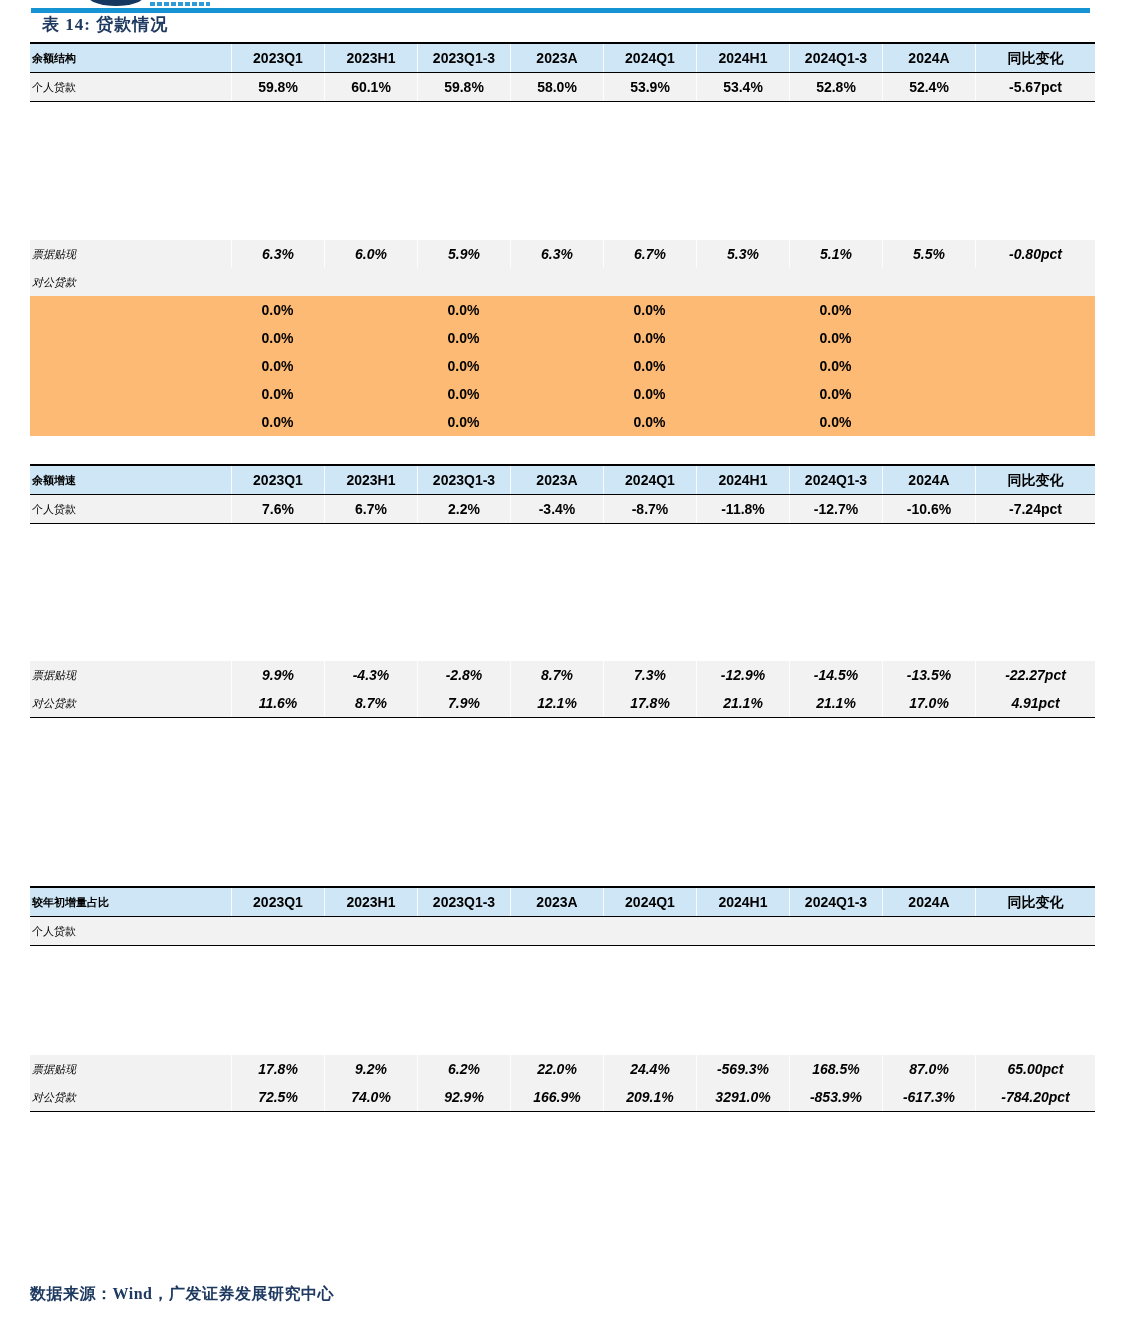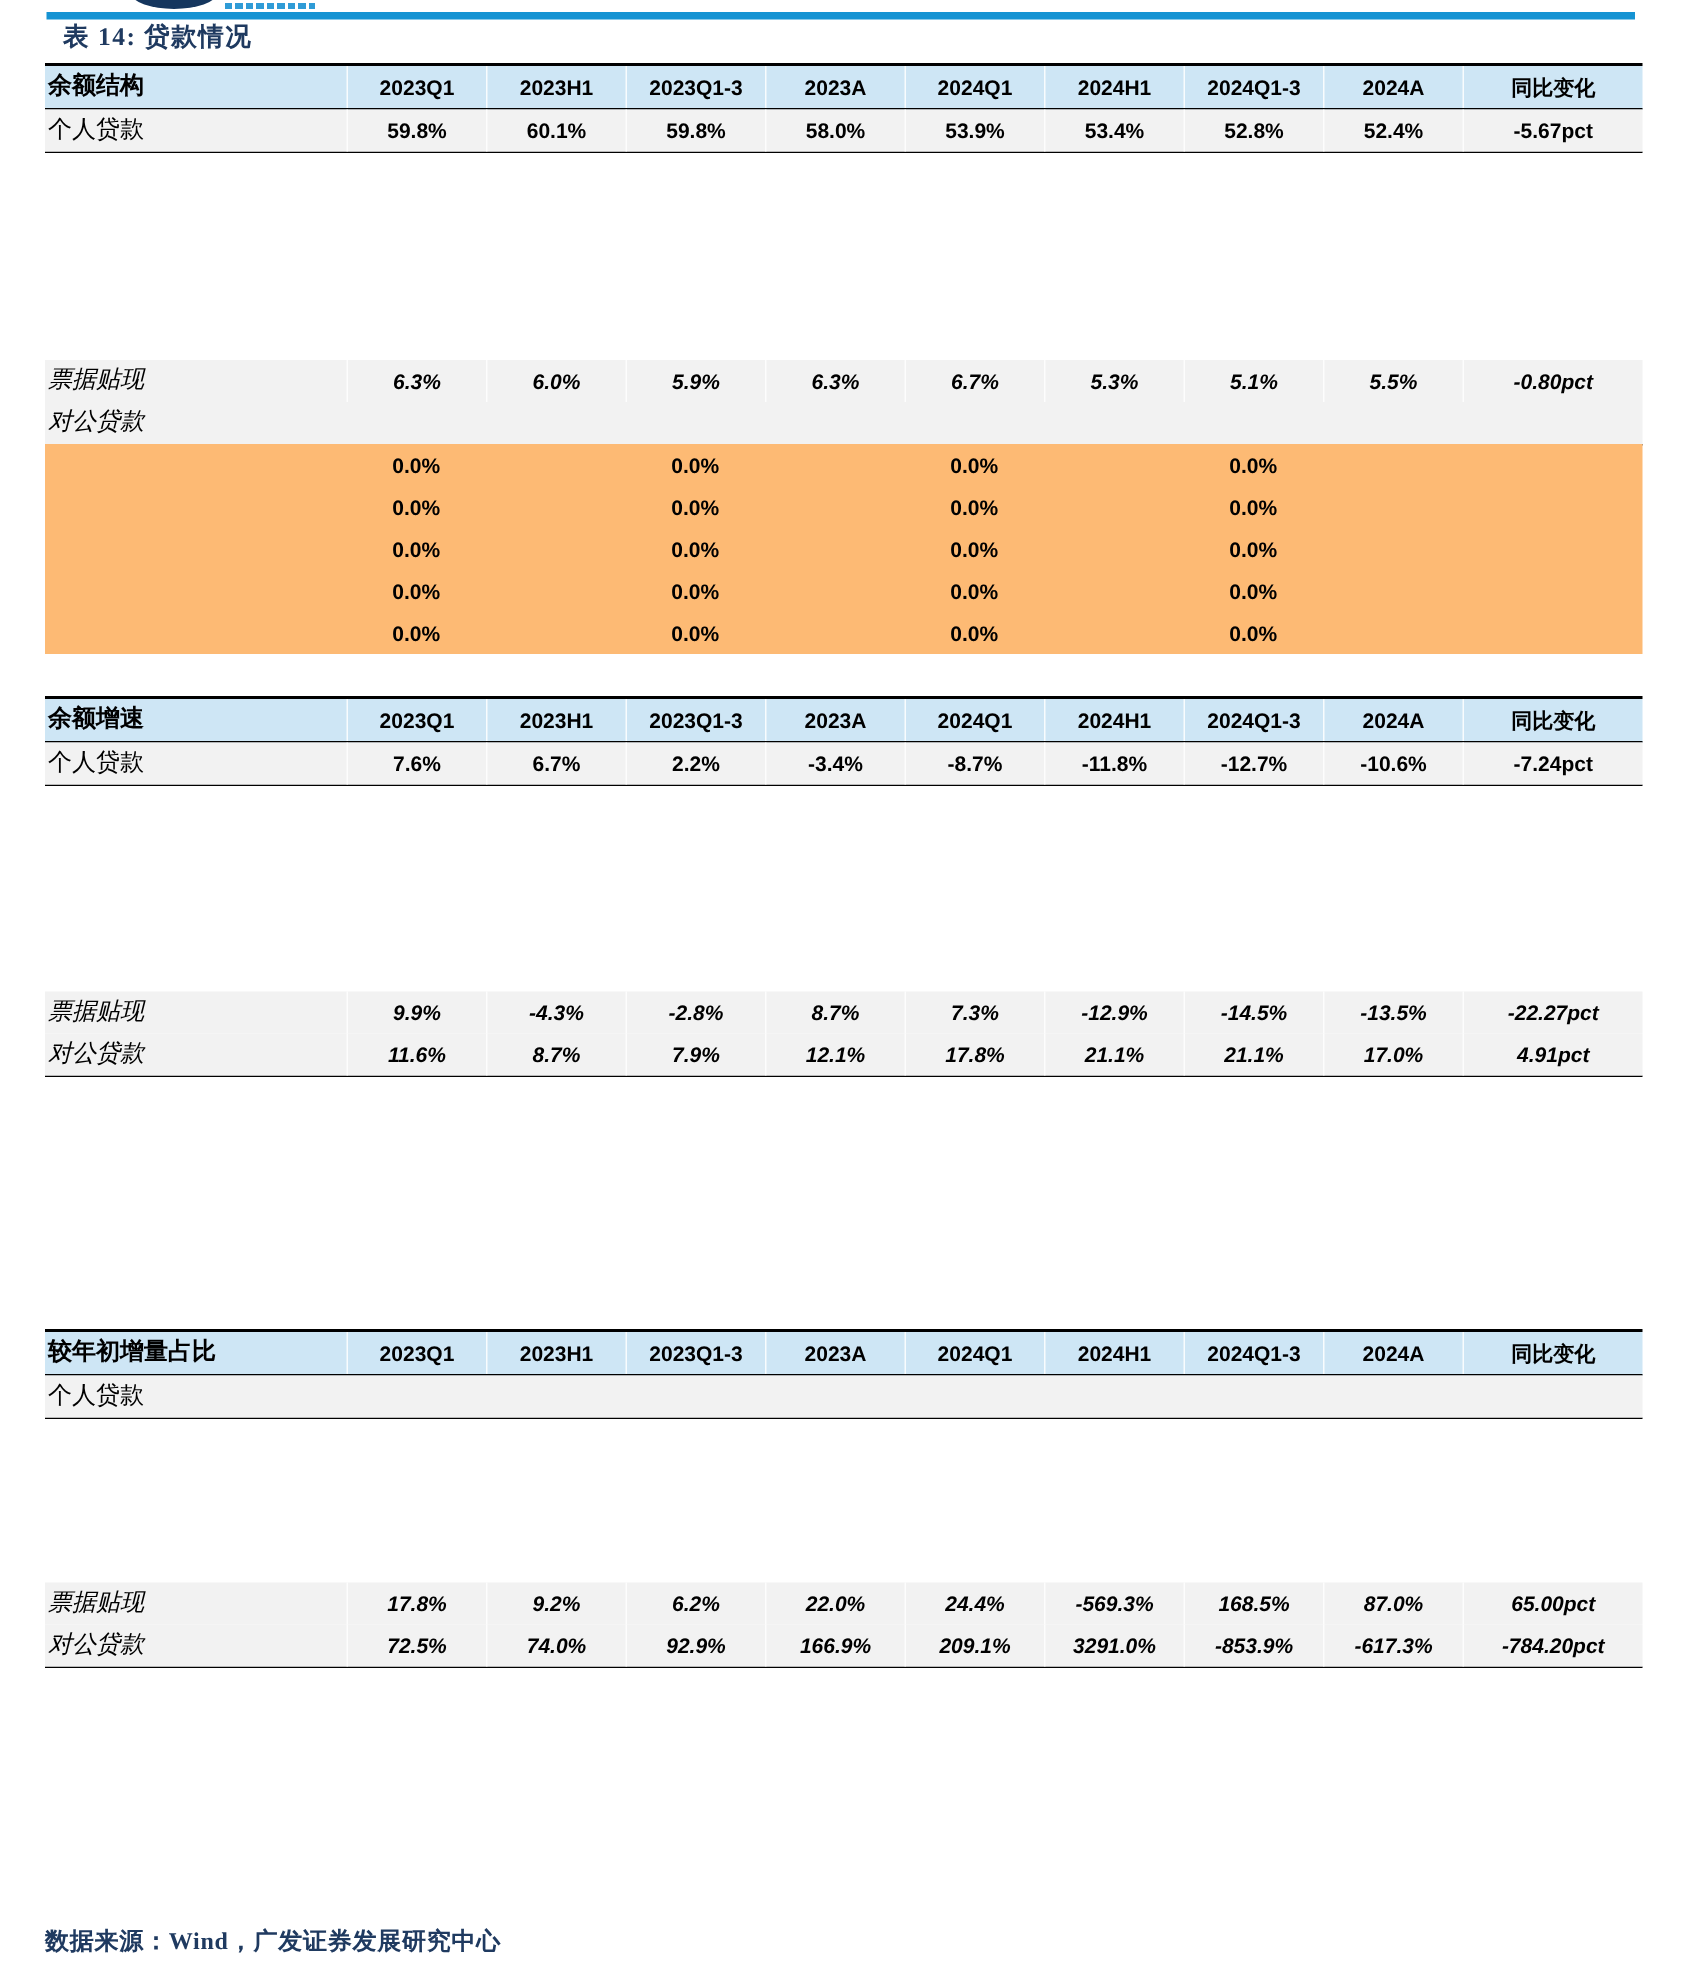--- a/index.html
+++ b/index.html
@@ -14,21 +14,21 @@
   .brand-rule{position:absolute;left:31px;top:8px;width:1059px;height:5px;background:#1593d3;}
 
   
   .table-title{position:absolute;left:42px;top:13px;font-size:17px;font-weight:bold;
     color:#1f3a60;letter-spacing:1px;font-family:"Liberation Serif","DejaVu Serif",serif;}
 
   
   .chunk{position:absolute;left:30px;width:1065px;box-sizing:border-box;}
   .trow{display:flex;height:28px;line-height:28px;}
   .cell{box-sizing:border-box;white-space:nowrap;overflow:visible;}
-  .cell.label{width:201px;text-align:left;padding-left:2px;font-size:16px;
+  .cell.label{width:201px;text-align:left;padding-left:2px;font-size:11px;
       font-family:"Liberation Serif","DejaVu Serif",serif;}
   .cells{display:flex;flex:1;}
   .cells .cell{width:93px;text-align:center;font-size:14px;font-weight:bold;}
   .cells .cell:last-child{width:120px;}
 
   .hdr-chunk{border-top:2px solid #000;border-bottom:1px solid #000;}
   .hdr-row{background:#cee6f5;border-bottom:1px solid #000;}
   .hdr-row .cell.label{font-weight:bold;}
   .hdr-row .cells .cell{border-left:1px solid rgba(255,255,255,.85);}
   .data-row{background:#f2f2f2;}

